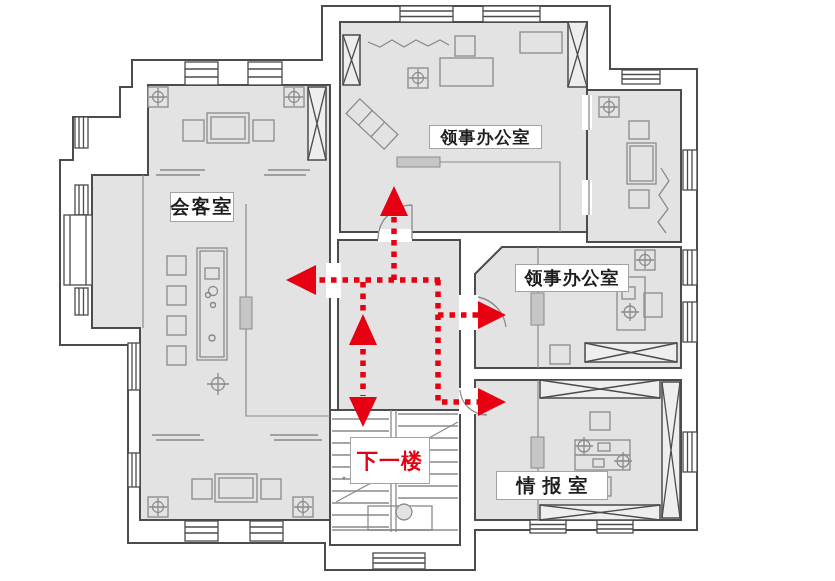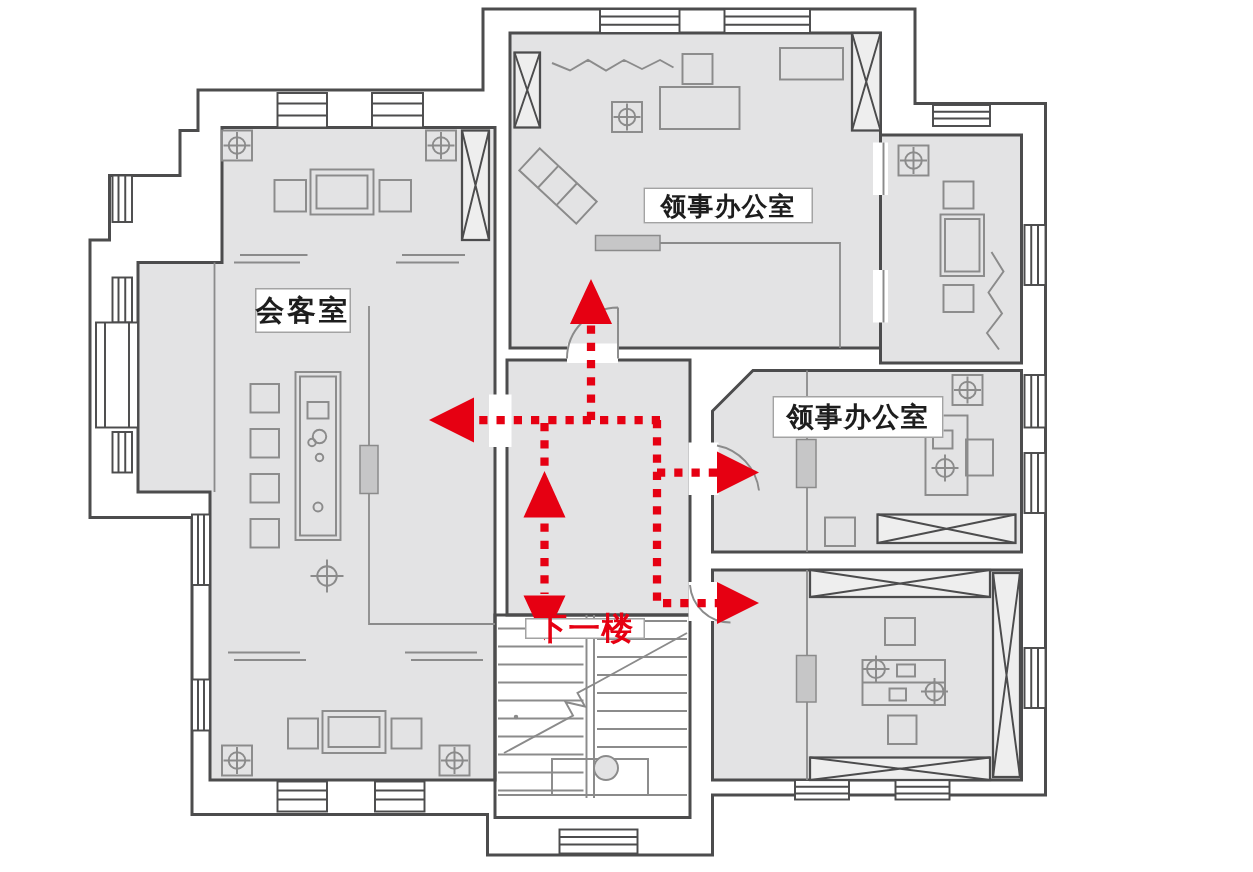--- a/index.html
+++ b/index.html
@@ -18,21 +18,21 @@
   .doorrect{fill:var(--door-fill);stroke:var(--furniture);stroke-width:1;}
   .rd{fill:none;stroke:var(--route);stroke-width:5.5;stroke-dasharray:5.5 6;}
   .rh{fill:var(--route);stroke:none;}
   .room-label{position:absolute;display:flex;align-items:center;justify-content:center;
       background:var(--label-bg);border:1.6px solid var(--label-border);color:var(--label-text);
       font-weight:bold;box-sizing:border-box;white-space:nowrap;margin-left:19px;}
   #lbl-reception{left:151px;top:192px;width:64px;height:30px;font-size:19px;letter-spacing:2px;}
   #lbl-consul{left:410px;top:125px;width:113px;height:24px;font-size:17px;letter-spacing:1px;}
   #lbl-assistant{left:496px;top:264px;width:114px;height:28px;font-size:18px;letter-spacing:1px;}
   #lbl-intel{left:477px;top:471px;width:112px;height:29px;font-size:19px;letter-spacing:7px;padding-left:7px;}
-  #lbl-stairs{left:331px;top:412px;width:80px;height:14px;font-size:21px;letter-spacing:1px;color:var(--route);}
+  #lbl-stairs{left:331px;top:437px;width:80px;height:47px;font-size:21px;letter-spacing:1px;color:var(--route);}
 </style>
 </head>
 <body>
 
 <div class="stage">
 <svg width="835" height="581" viewBox="0 0 835 581">
 
   <path class="wl" d="M132,60 H322 V6 H610 V69 H697 V530 H475 V570 H325 V543 H128 V345 H60 V160 H73 V117 H120 V87 H132 Z"></path>
 
   <g>
@@ -335,14 +335,15 @@
     <g>
       <path class="rd" d="M442,402H478"></path>
           <polygon class="rh" points="506,402 478,388 478,416"></polygon>
     </g>
   </g>
 </svg>
 
   <div class="room-label" id="lbl-reception">会客室</div>
   <div class="room-label" id="lbl-consul">领事办公室</div>
   <div class="room-label" id="lbl-assistant">领事办公室</div>
+  <div class="room-label" id="lbl-intel">情报室</div>
   <div class="room-label" id="lbl-stairs">下一楼</div>
 </div>
 
 </body></html>

